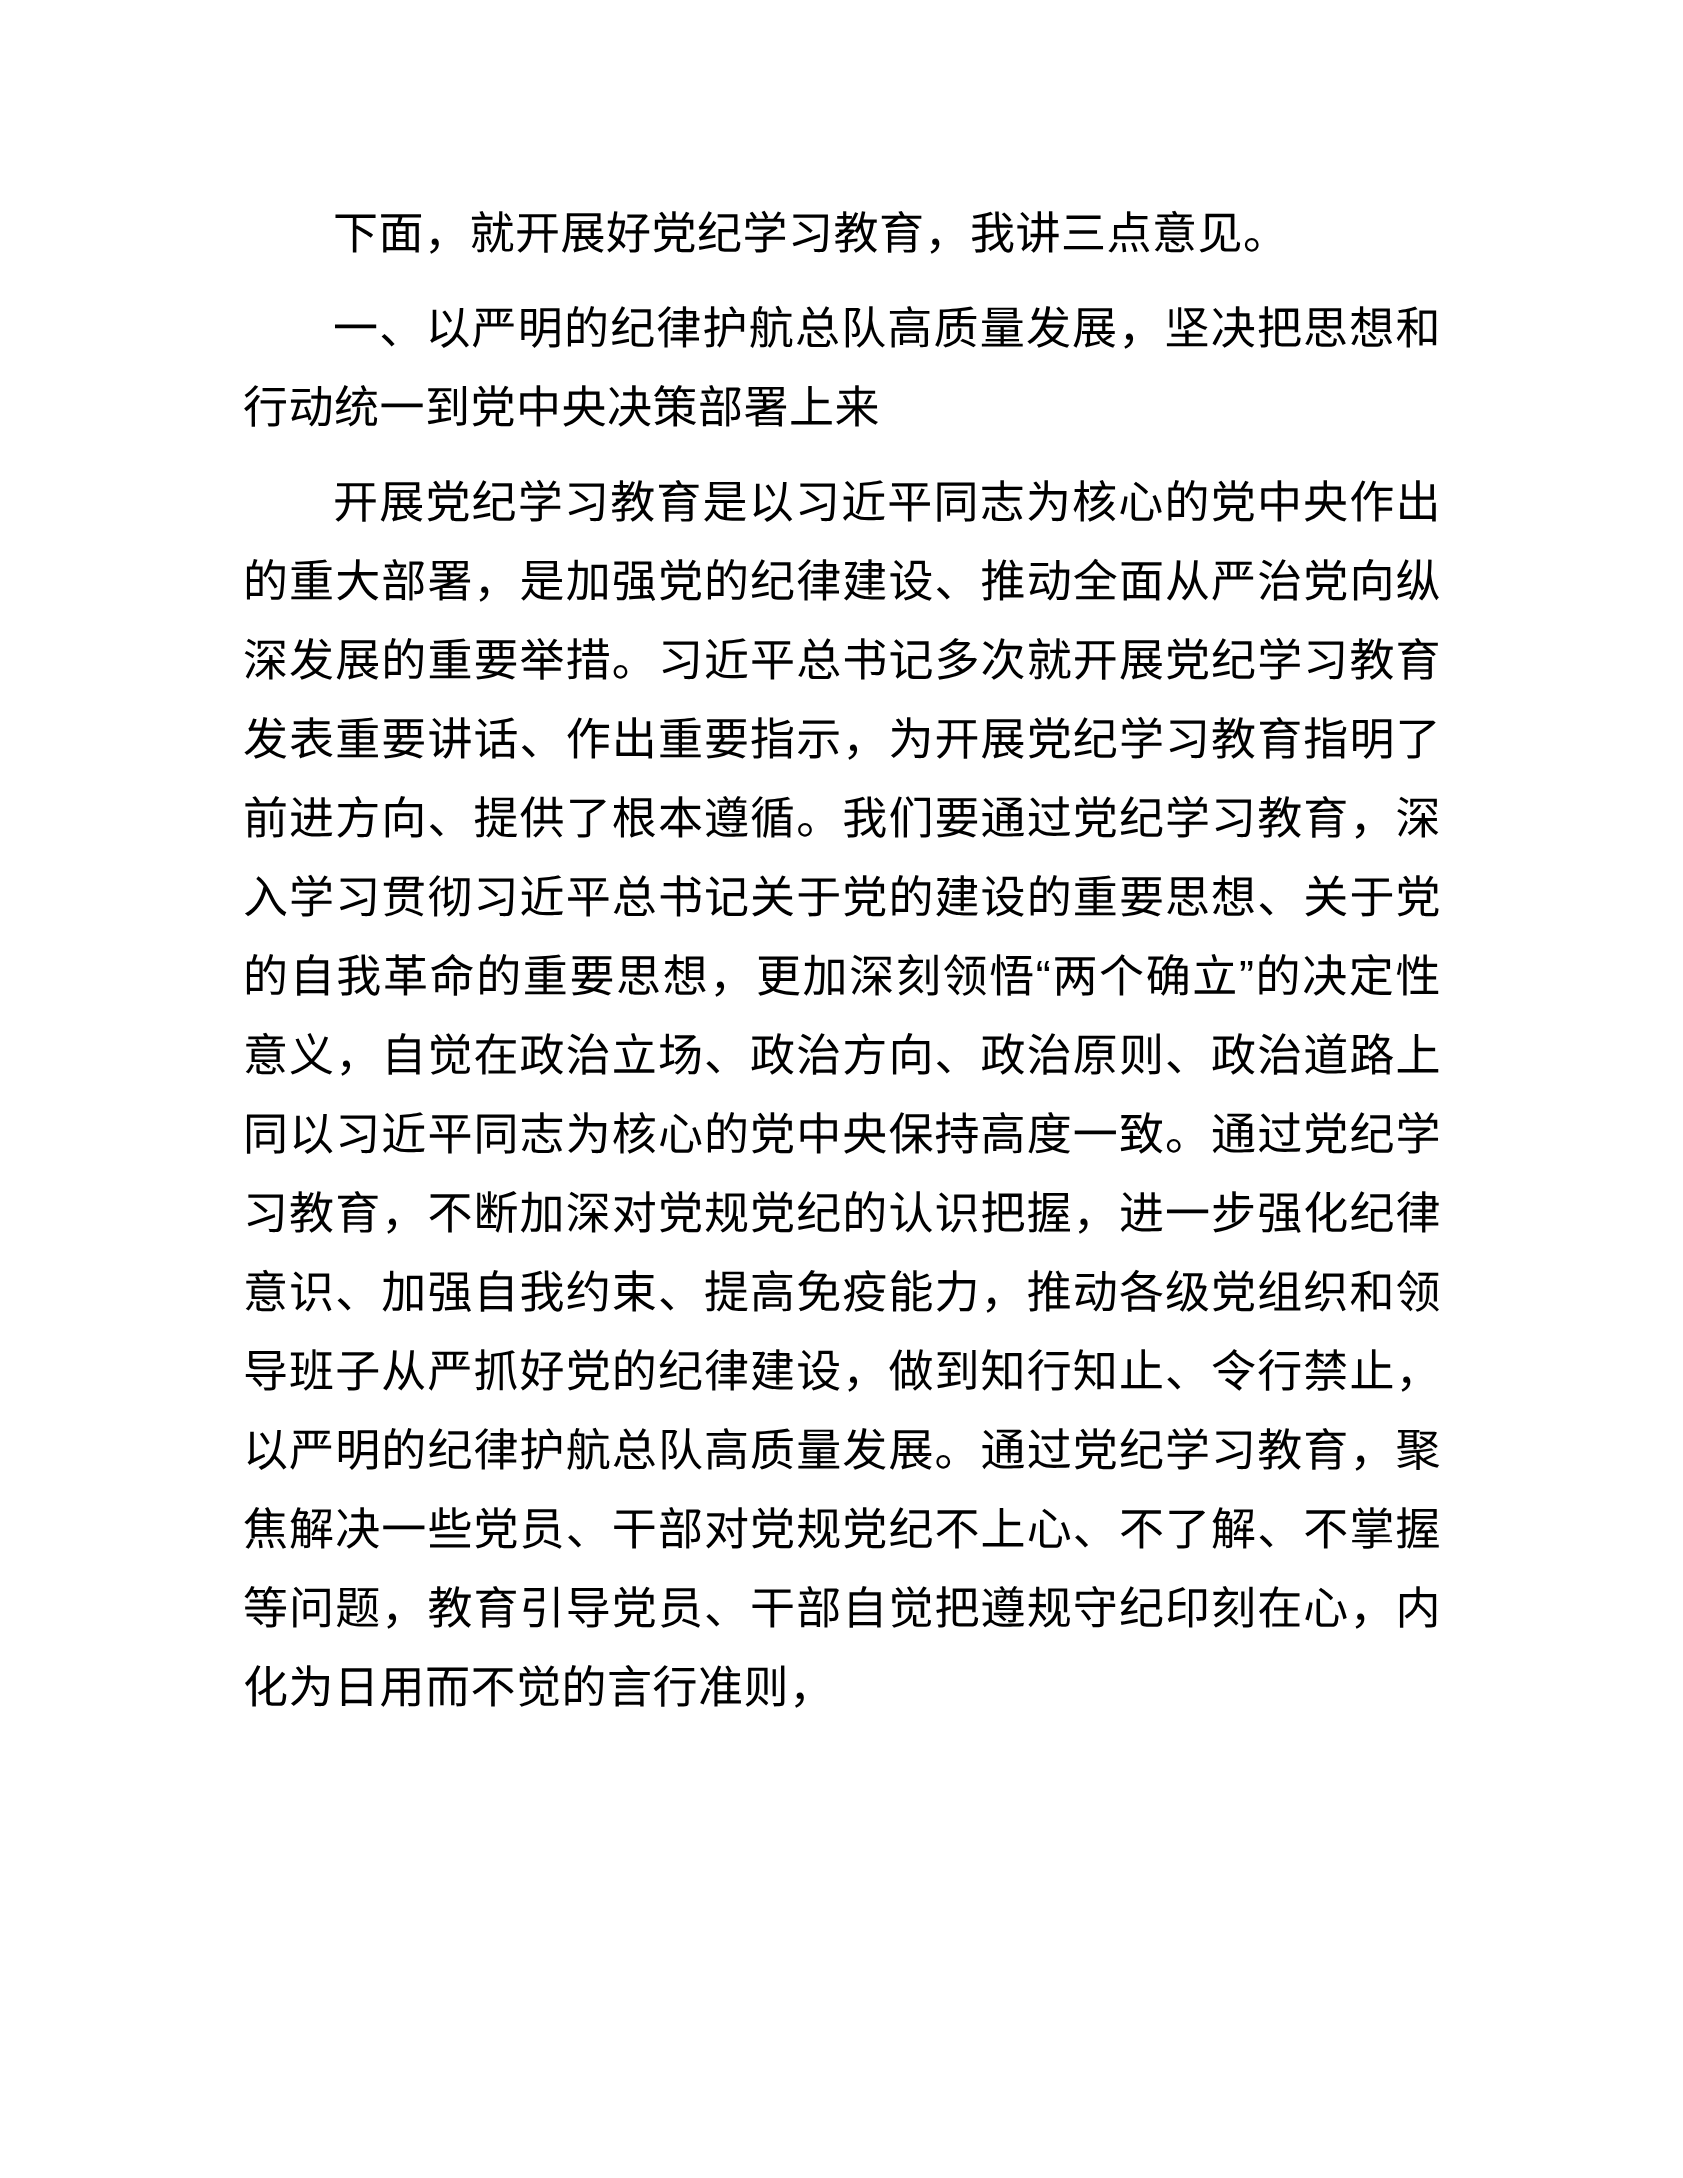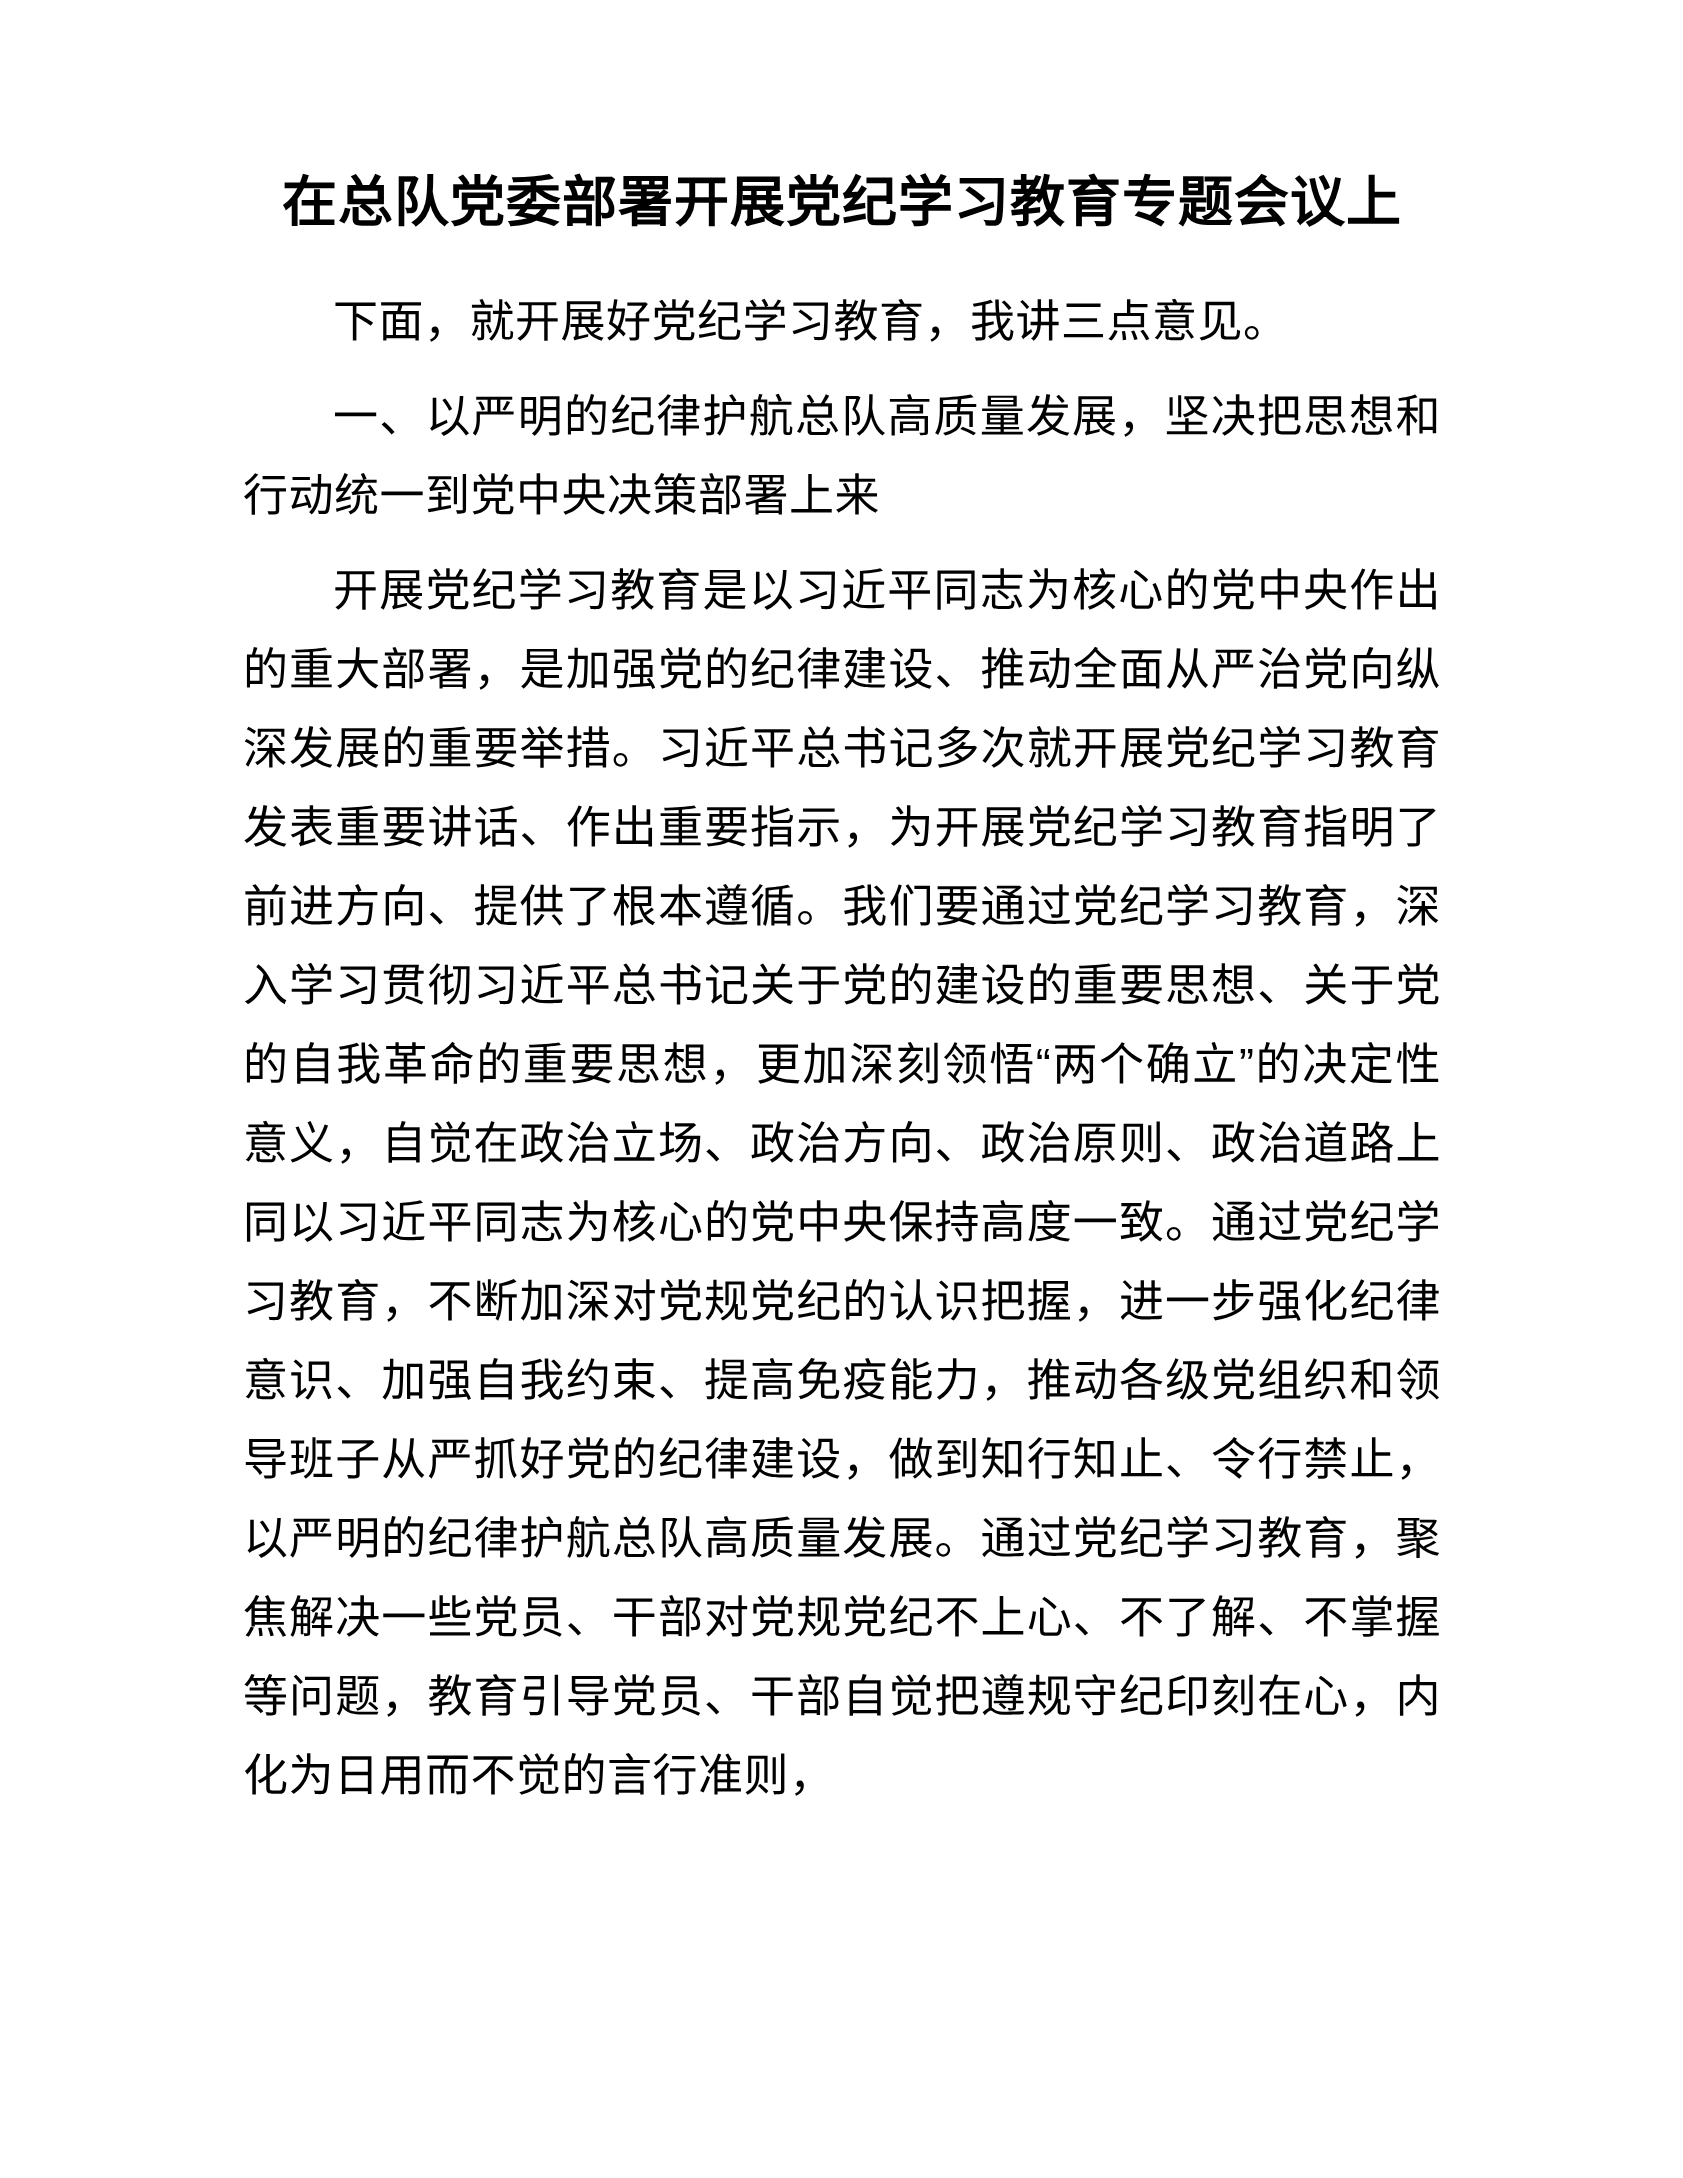--- a/index.html
+++ b/index.html
@@ -39,21 +39,20 @@
     word-break: break-all;
     letter-spacing: 0.5px;
   }
 </style>
 </head>
 <body>
 
 <div class="page">
 
   <h1 class="doc-title">
-    <span class="title-line">在总队党委部署开展党纪学习教育专题会议上</span>
   </h1>
 
   <div class="doc-body">
 
     <p>下面，就开展好党纪学习教育，我讲三点意见。</p>
 
     <p>一、以严明的纪律护航总队高质量发展，坚决把思想和行动统一到党中央决策部署上来</p>
 
     <p>开展党纪学习教育是以习近平同志为核心的党中央作出的重大部署，是加强党的纪律建设、推动全面从严治党向纵深发展的重要举措。习近平总书记多次就开展党纪学习教育发表重要讲话、作出重要指示，为开展党纪学习教育指明了前进方向、提供了根本遵循。我们要通过党纪学习教育，深入学习贯彻习近平总书记关于党的建设的重要思想、关于党的自我革命的重要思想，更加深刻领悟“两个确立”的决定性意义，自觉在政治立场、政治方向、政治原则、政治道路上同以习近平同志为核心的党中央保持高度一致。通过党纪学习教育，不断加深对党规党纪的认识把握，进一步强化纪律意识、加强自我约束、提高免疫能力，推动各级党组织和领导班子从严抓好党的纪律建设，做到知行知止、令行禁止，以严明的纪律护航总队高质量发展。通过党纪学习教育，聚焦解决一些党员、干部对党规党纪不上心、不了解、不掌握等问题，教育引导党员、干部自觉把遵规守纪印刻在心，内化为日用而不觉的言行准则，</p>
   </div>

